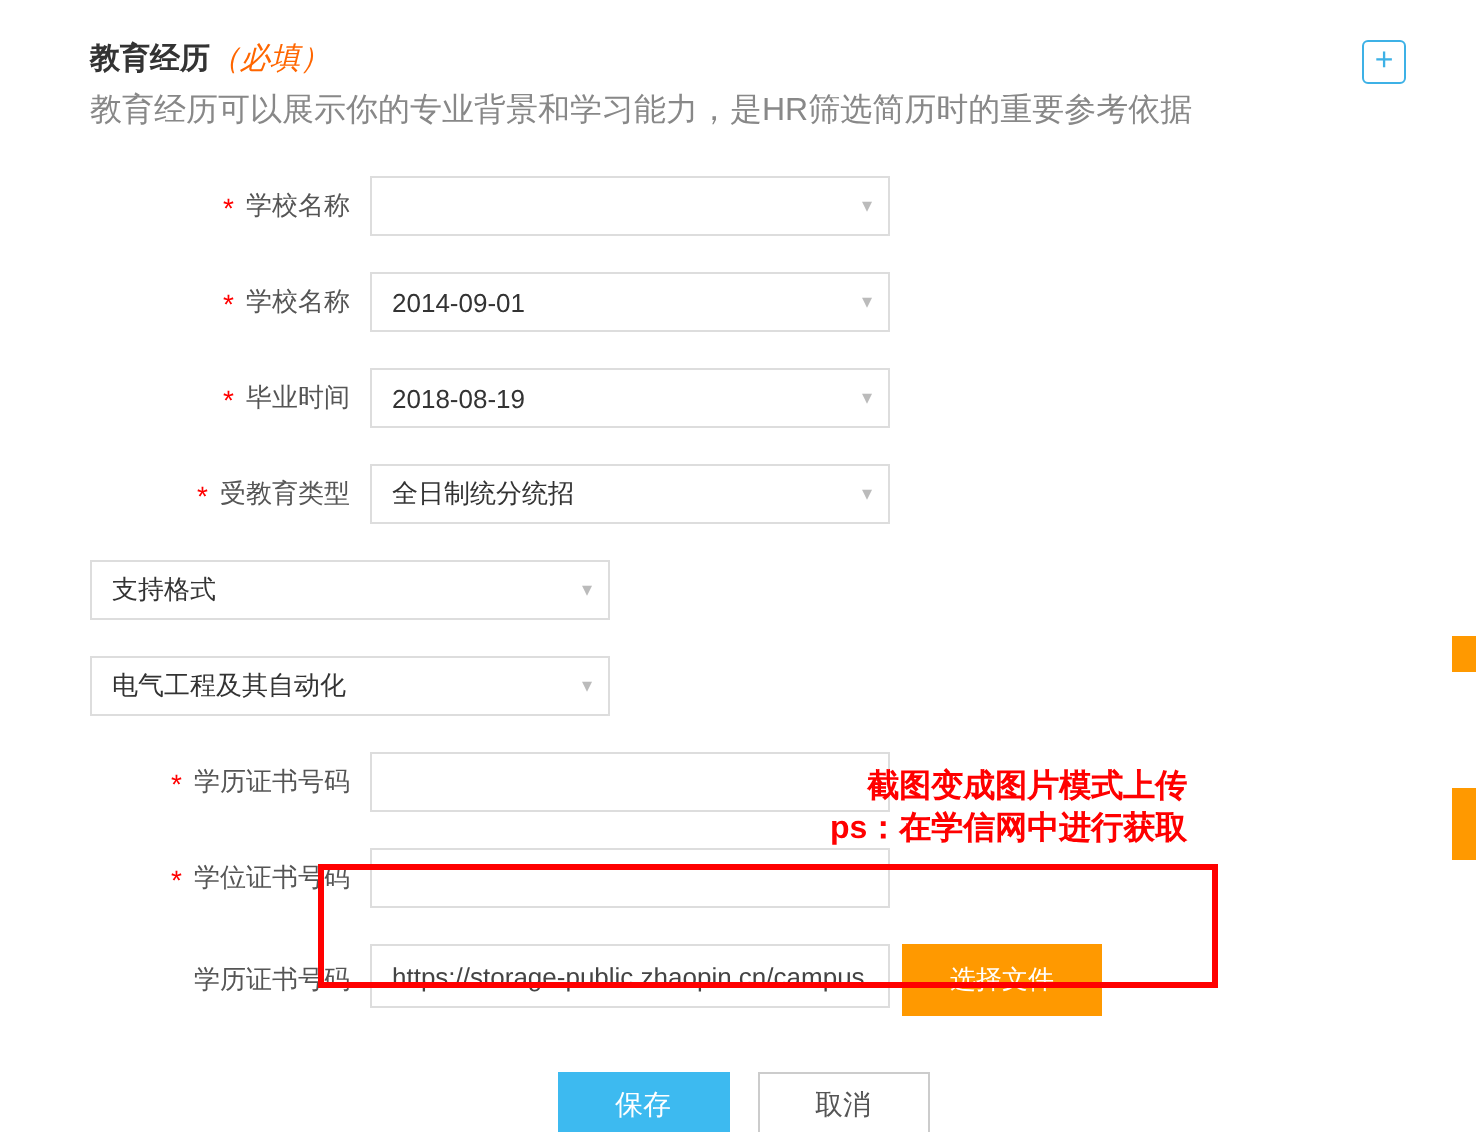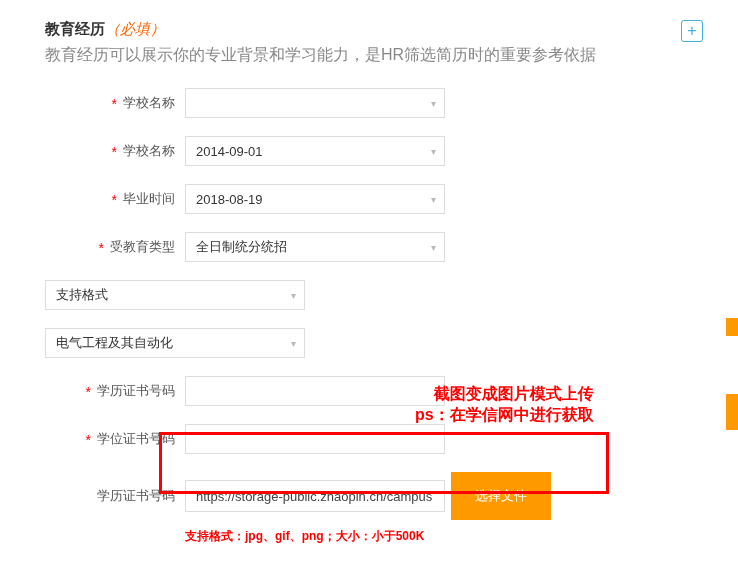--- a/index.html
+++ b/index.html
@@ -13,23 +13,23 @@
   .form { margin-top: 22px; }
   .row { display: flex; align-items: center; margin-bottom: 18px; }
   .label { width: 140px; text-align: right; padding-right: 10px; font-size: 13px; color: #555; position: relative; }
   .label .star { color: #ff0000; margin-right: 6px; font-size: 14px; vertical-align: middle; }
   .label .nostar { margin-right: 6px; visibility: hidden; }
   .control { flex: 0 0 260px; }
   .inputlike { width: 260px; height: 30px; border: 1px solid #ddd; padding: 0 24px 0 10px; font-size: 13px; color: #333; position: relative; background: #fff; display: flex; align-items: center; }
   .inputlike .caret { position: absolute; right: 8px; top: 50%; transform: translateY(-50%); color: #bbb; font-size: 10px; }
   .inputlike.blurval { color: #bbb; }
   .plain { border: 1px solid #ddd; width: 260px; height: 30px; padding: 0 10px; font-size: 13px; display: flex; align-items: center; }
-  .upload-wrap { display: flex; align-items: center; }
+  .upload-wrap { display: flex; align-items: flex-start; }
   .url-input { width: 260px; height: 32px; border: 1px solid #ddd; padding: 0 10px; font-size: 13px; color: #444; font-family: inherit; }
-  .select-btn { width: 100px; height: 48px; background: #ff9900; color: #fff; border: none; font-size: 13px; margin-left: 6px; cursor: pointer; }
+  .select-btn { width: 100px; height: 36px; background: #ff9900; color: #fff; border: none; font-size: 13px; margin-left: 6px; cursor: pointer; }
   .hint { margin-left: 140px; margin-top: 8px; color: #ff0000; font-size: 12px; font-weight: bold; }
   .red-frame { position: absolute; border: 3px solid #ff0000; left: 159px; top: 432px; width: 450px; height: 62px; pointer-events: none; }
   .annot { position: absolute; left: 415px; top: 384px; color: #ff0000; font-size: 16px; font-weight: bold; line-height: 1.3; pointer-events: none; text-align: right; }
   .actions { display: flex; justify-content: center; gap: 14px; margin-top: 28px; }
   .btn-save { width: 86px; height: 34px; background: #3dbaf0; color: #fff; border: none; font-size: 14px; cursor: pointer; }
   .btn-cancel { width: 86px; height: 34px; background: #fff; color: #555; border: 1px solid #ccc; font-size: 14px; cursor: pointer; }
   .side-orange { position: absolute; right: 0; top: 318px; width: 12px; height: 18px; background: #ff9900; }
   .side-box { position: absolute; right: 0; top: 394px; width: 12px; height: 36px; background: #ff9900; }
 </style>
 </head>
@@ -124,21 +124,20 @@
         </div>
     </div>
 
     <div class="row" style="margin-bottom:4px;">
       <div class="label"><span class="nostar">*</span><span>学历证书号码</span></div>
       <div class="upload-wrap">
         <input class="url-input" type="text" value="https://storage-public.zhaopin.cn/campus" style="">
         <button class="select-btn">选择文件</button>
       </div>
     </div>
-    <div class="hint">支持格式：jpg、gif、png；大小：小于500K</div>
 
     <div class="actions">
       <button class="btn-save">保存</button>
       <button class="btn-cancel">取消</button>
     </div>
   </div>
 </div>
 
 <div class="annot">
   <div>截图变成图片模式上传</div>

